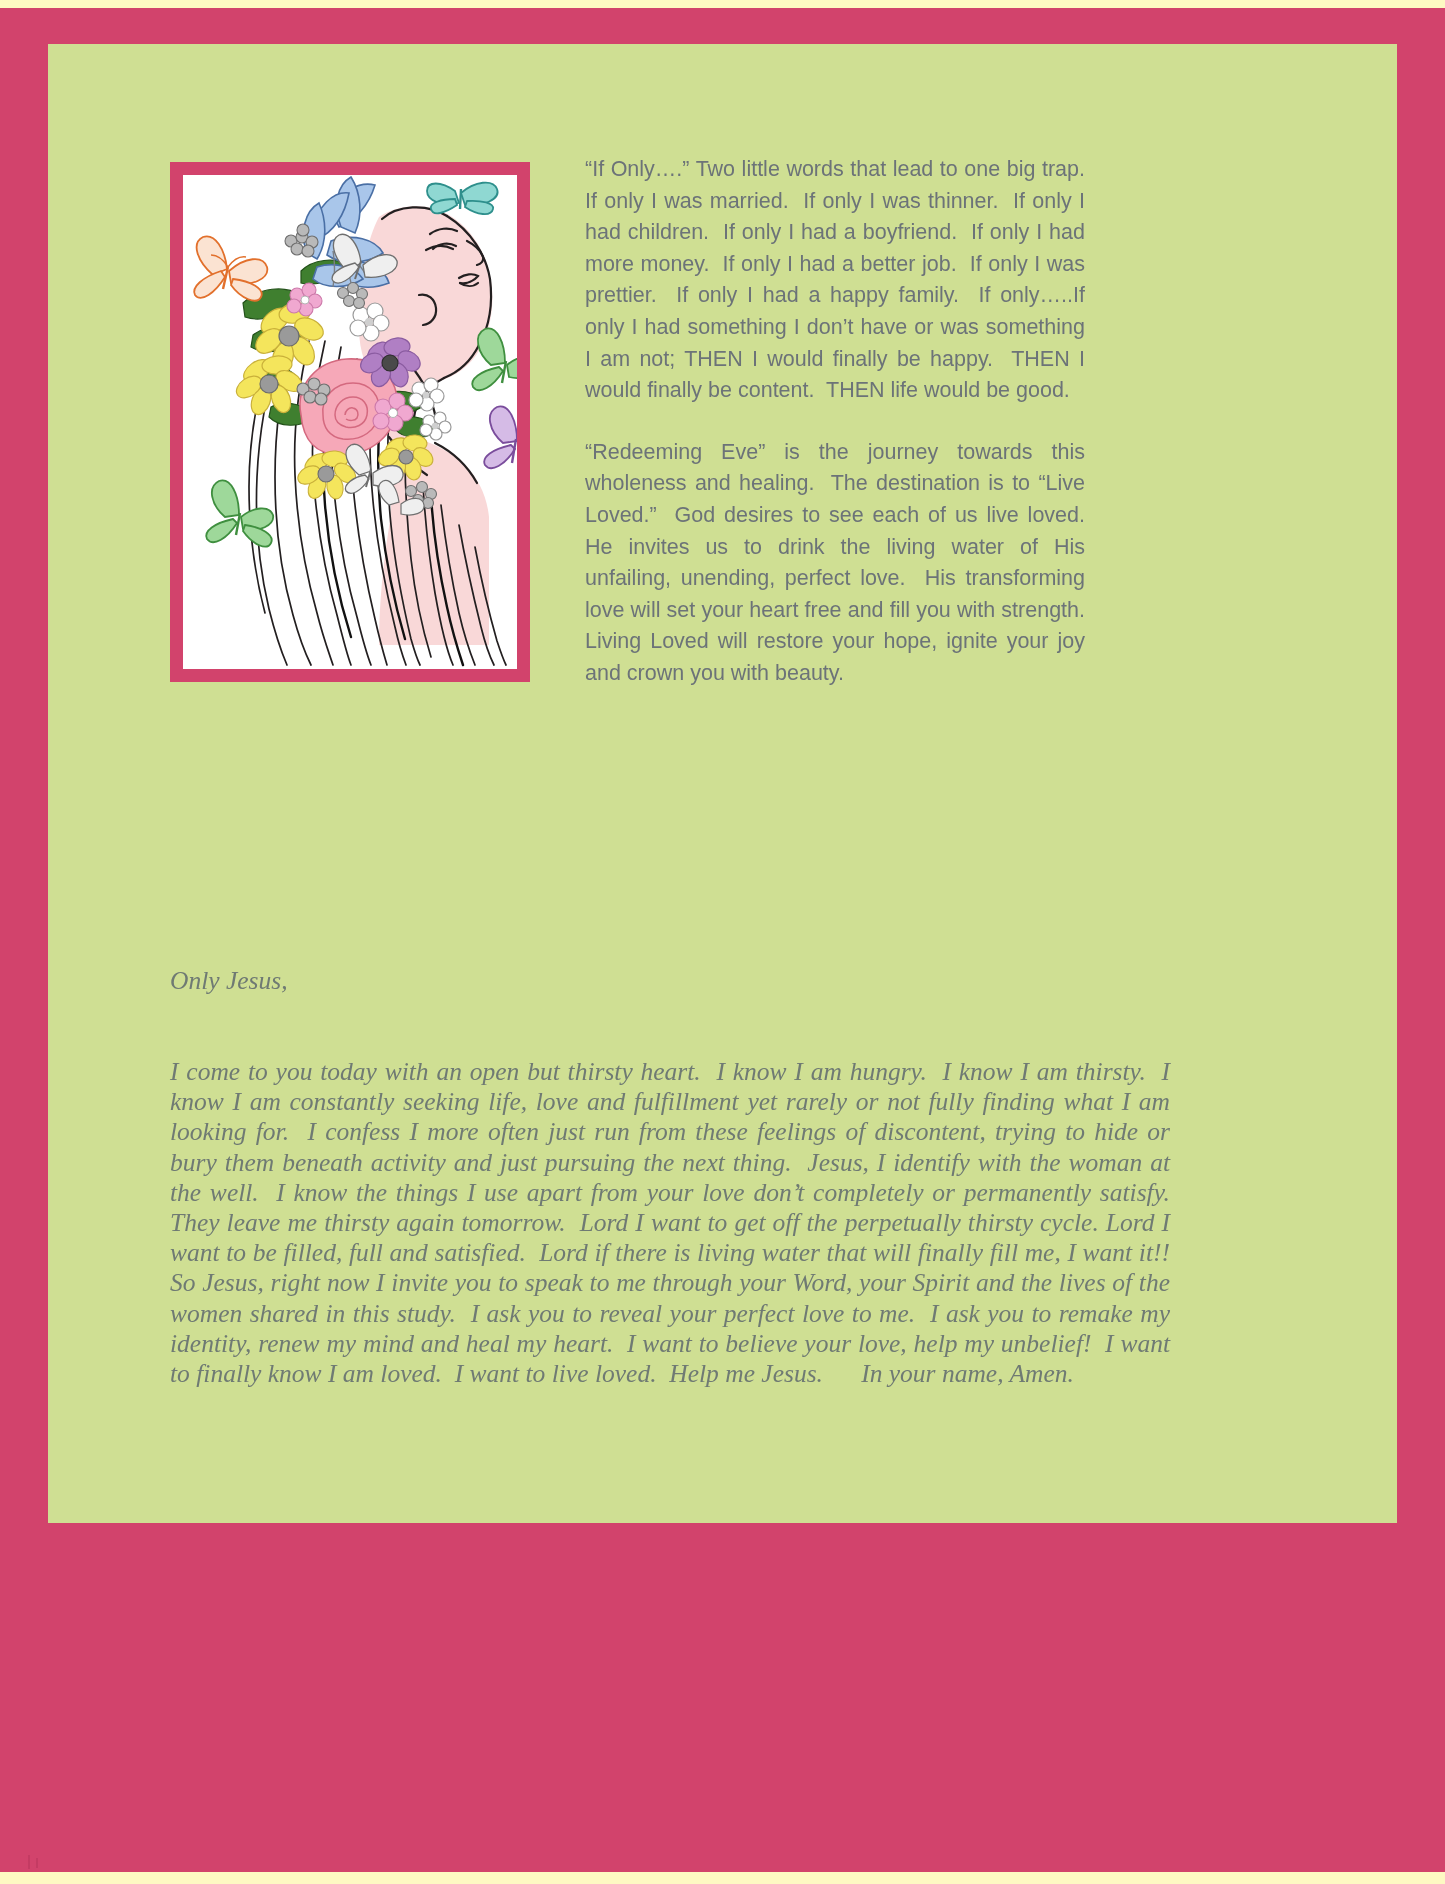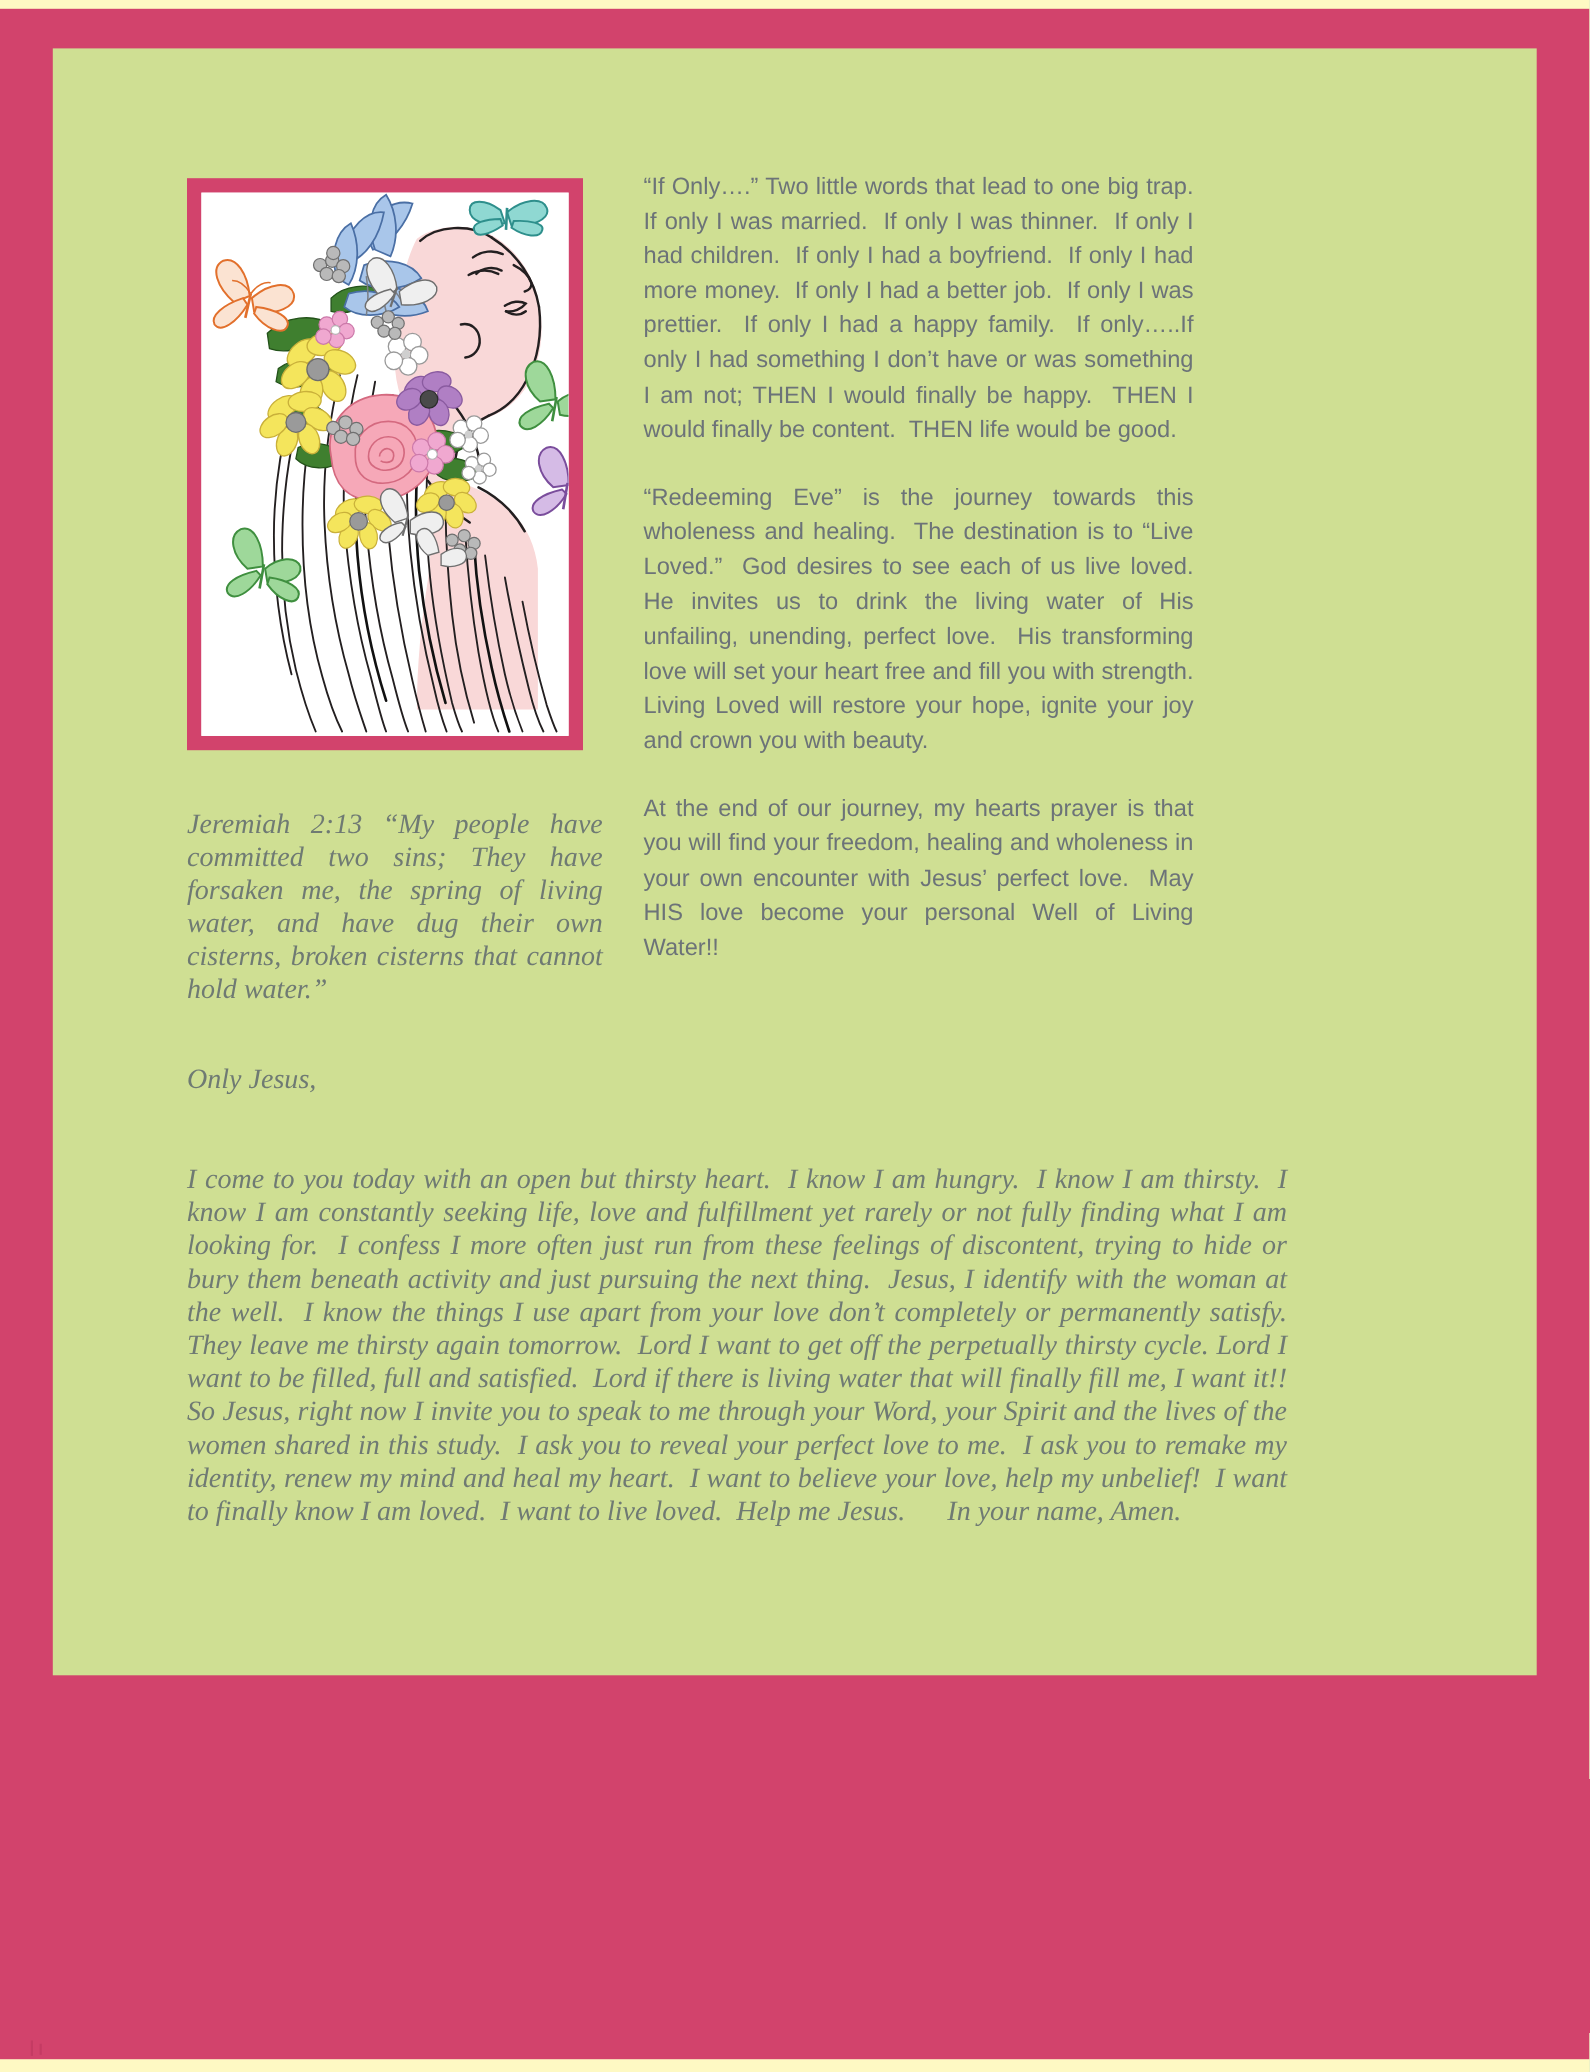--- a/index.html
+++ b/index.html
@@ -454,24 +454,22 @@
             <line x1="57" y1="338" x2="53" y2="360" stroke-width="2.4"></line>
           </g>
 
         </svg>
       </div>
     </div>
 
     <div class="right-col">
       <p class="para justify">“If Only….” Two little words that lead to one big trap.  If only I was married.  If only I was thinner.  If only I had children.  If only I had a boyfriend.  If only I had more money.  If only I had a better job.  If only I was prettier.  If only I had a happy family.  If only…..If only I had something I don’t have or was something I am not; THEN I would finally be happy.  THEN I would finally be content.  THEN life would be good.</p>
       <p class="para justify">“Redeeming Eve” is the journey towards this wholeness and healing.  The destination is to “Live Loved.”  God desires to see each of us live loved.  He invites us to drink the living water of His unfailing, unending, perfect love.  His transforming love will set your heart free and fill you with strength.  Living Loved will restore your hope, ignite your joy and crown you with beauty.</p>
-      <p class="para justify">At the end of our journey, my hearts prayer is that you will find your freedom, healing and wholeness in your own encounter with Jesus’ perfect love.  May HIS love become your personal Well of Living Water!!</p>
     </div>
 
-    <div class="scripture">Jeremiah 2:13 “My people have committed two sins; They have forsaken me, the spring of living water, and have dug their own cisterns, broken cisterns that cannot hold water.”</div>
 
     <div class="prayer">
       <span class="prayer-salutation">Only Jesus,</span>
       <span class="prayer-body">I come to you today with an open but thirsty heart.  I know I am hungry.  I know I am thirsty.  I know I am constantly seeking life, love and fulfillment yet rarely or not fully finding what I am looking for.  I confess I more often just run from these feelings of discontent, trying to hide or bury them beneath activity and just pursuing the next thing.  Jesus, I identify with the woman at the well.  I know the things I use apart from your love don’t completely or permanently satisfy.  They leave me thirsty again tomorrow.  Lord I want to get off the perpetually thirsty cycle. Lord I want to be filled, full and satisfied.  Lord if there is living water that will finally fill me, I want it!!  So Jesus, right now I invite you to speak to me through your Word, your Spirit and the lives of the women shared in this study.  I ask you to reveal your perfect love to me.  I ask you to remake my identity, renew my mind and heal my heart.  I want to believe your love, help my unbelief!  I want to finally know I am loved.  I want to live loved.  Help me Jesus.      In your name, Amen.</span>
     </div>
 
 
   </div>
 </div>
 

